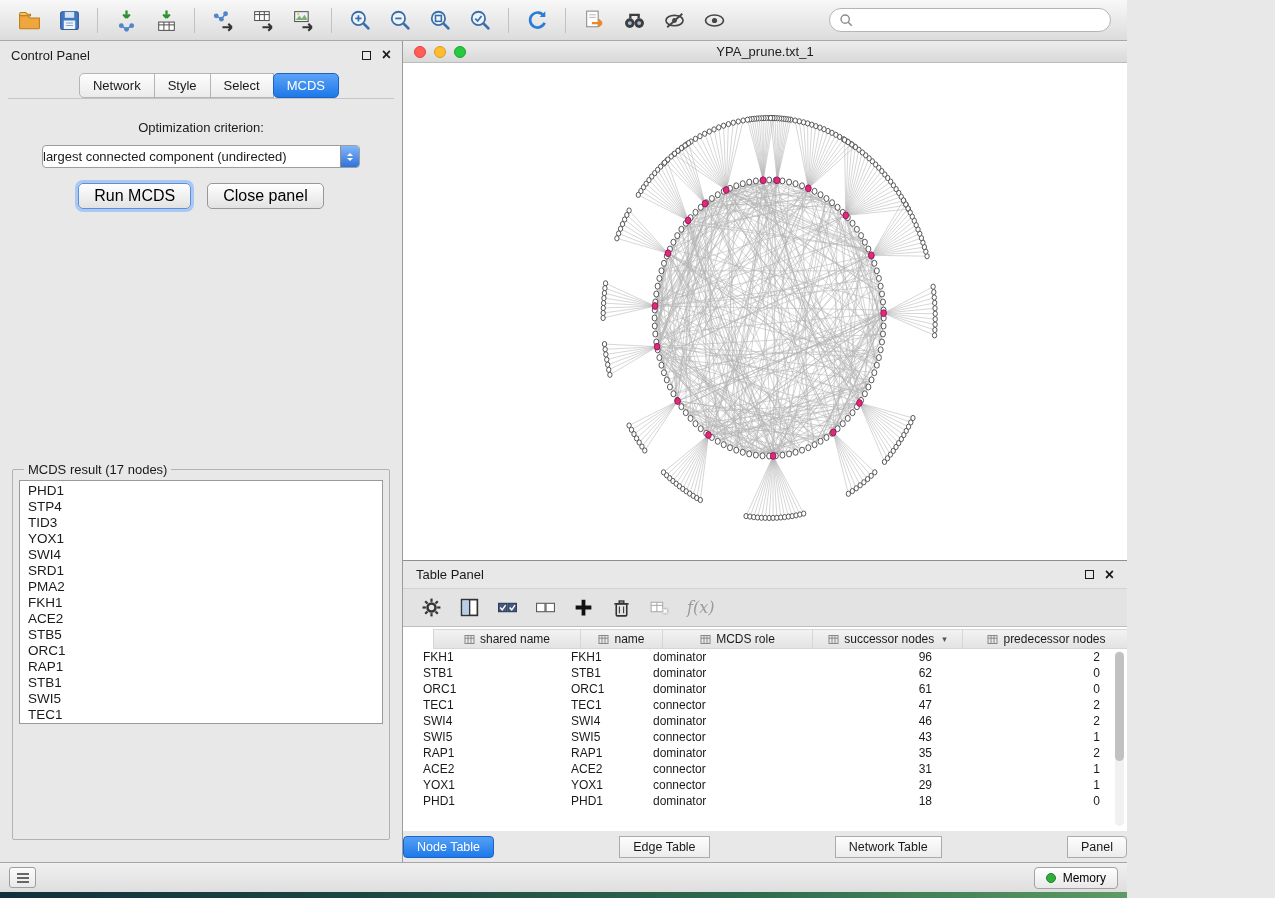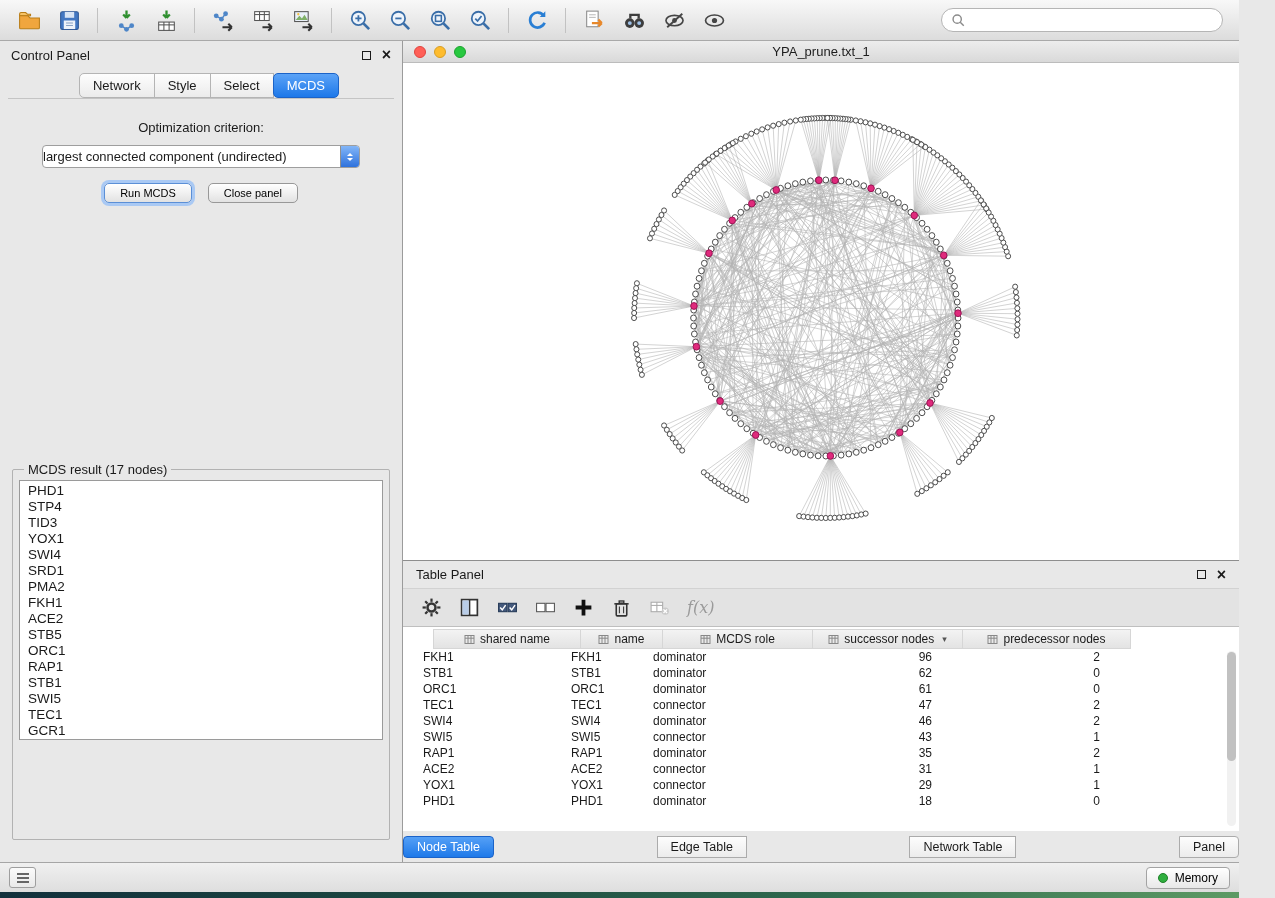--- a/index.html
+++ b/index.html
@@ -1,18 +1,18 @@
 <!DOCTYPE html>
 <html><head>
 <meta charset="utf-8">
 <style>
   *{margin:0;padding:0;box-sizing:border-box}
   html,body{width:1275px;height:898px}
   body{font-family:"Liberation Sans",sans-serif;background:#e8e8e8;overflow:hidden;color:#1a1a1a}
-  #app{position:relative;width:1239px;height:898px;background:#d946ef}
+  #app{position:relative;width:1127px;height:898px;background:#d946ef}
 
   
   .toolbar{position:absolute;top:0;left:0;width:100%;height:41px;background:linear-gradient(#f8f8f8,#dcdcdc);border-bottom:1px solid #a9a9a9;display:flex;align-items:center;padding:0 10px;gap:2px}
   .tbtn{width:38px;height:33px;border:none;background:transparent;display:flex;align-items:center;justify-content:center;cursor:pointer}
   .tbtn svg{width:25px;height:25px}
   .tsep{width:1px;height:25px;background:#c2c2c2;margin:0 7px}
   .searchbox{margin-left:auto;margin-right:6px;display:flex;align-items:center;gap:5px;width:282px;height:24px;background:#fff;border:1px solid #b5b5b5;border-radius:12px;padding:0 9px}
   .searchbox svg{width:15px;height:15px;flex:none}
   .searchbox input{border:none;outline:none;flex:1;font-size:12px;background:transparent;font-family:"Liberation Sans",sans-serif}
 
@@ -30,21 +30,21 @@
   .cp-tab:first-child{border-top-left-radius:5px;border-bottom-left-radius:5px;margin-left:16px}
   .cp-tab.active{background:linear-gradient(#5ba3f7,#1d78e9);color:#fff;border-color:#1b63c8;border-radius:5px;position:relative}
   .opt-label{margin-top:21px;text-align:center;font-size:13px}
   .selectbox{margin:10px auto 0;width:318px;height:23px;background:#fff;border:1px solid #9e9e9e;border-radius:4px;display:flex;align-items:stretch;overflow:hidden;cursor:pointer}
   .selectbox .val{flex:1;font-size:13px;padding-left:0;display:flex;align-items:center;white-space:nowrap;overflow:hidden}
   .stepper{width:19px;flex:none;background:linear-gradient(#82b6f8,#2f72dc);border-left:1px solid #8f8f8f;display:flex;flex-direction:column;align-items:center;justify-content:center}
   .stepper i{width:0;height:0;border:3.5px solid transparent;display:block}
   .stepper .up{border-bottom-color:#fff;margin-bottom:2px}
   .stepper .down{border-top-color:#fff}
   .btnrow{margin-top:15px;display:flex;justify-content:center;gap:16px}
-  .pbtn{font-family:"Liberation Sans",sans-serif;font-size:11px;padding:3px 15px;border:1px solid #989898;border-radius:5px;background:linear-gradient(#ffffff,#e2e2e2);cursor:pointer}
+  .pbtn{font-family:"Liberation Sans",sans-serif;font-size:16px;padding:3px 15px;border:1px solid #989898;border-radius:5px;background:linear-gradient(#ffffff,#e2e2e2);cursor:pointer}
   .pbtn.focus{box-shadow:0 0 0 3px #a9c9f4;border-color:#5b8fd6}
   .cp-spacer{flex:1}
   fieldset.mcds{margin:0 12px 22px;border:1px solid #b2b2b2;border-radius:2px;height:378px;padding:3px 6px 7px;display:flex}
   fieldset.mcds legend{font-size:13px;padding:0 4px;margin-left:5px}
   .listbox{flex:1;background:#fff;border:1px solid #9a9a9a;overflow:hidden;padding-top:2px}
   .mcds-item{font-size:13.5px;line-height:16px;padding-left:8px;cursor:default}
 
   
   .right{flex:1;display:flex;flex-direction:column;background:#fff;min-width:0}
   .network-window{height:520px;flex:none;display:flex;flex-direction:column;border-bottom:1px solid #8e8e8e}
@@ -273,21 +273,20 @@
             <div class="mcds-item">SRD1</div>
             <div class="mcds-item">PMA2</div>
             <div class="mcds-item">FKH1</div>
             <div class="mcds-item">ACE2</div>
             <div class="mcds-item">STB5</div>
             <div class="mcds-item">ORC1</div>
             <div class="mcds-item">RAP1</div>
             <div class="mcds-item">STB1</div>
             <div class="mcds-item">SWI5</div>
             <div class="mcds-item">TEC1</div>
-            <div class="mcds-item">GCR1</div>
           </div>
       </fieldset>
     </div>
 
     <div class="right">
 
       <div class="network-window">
         <div class="net-titlebar">
           <span class="net-title">YPA_prune.txt_1</span>
           <span class="lights">

